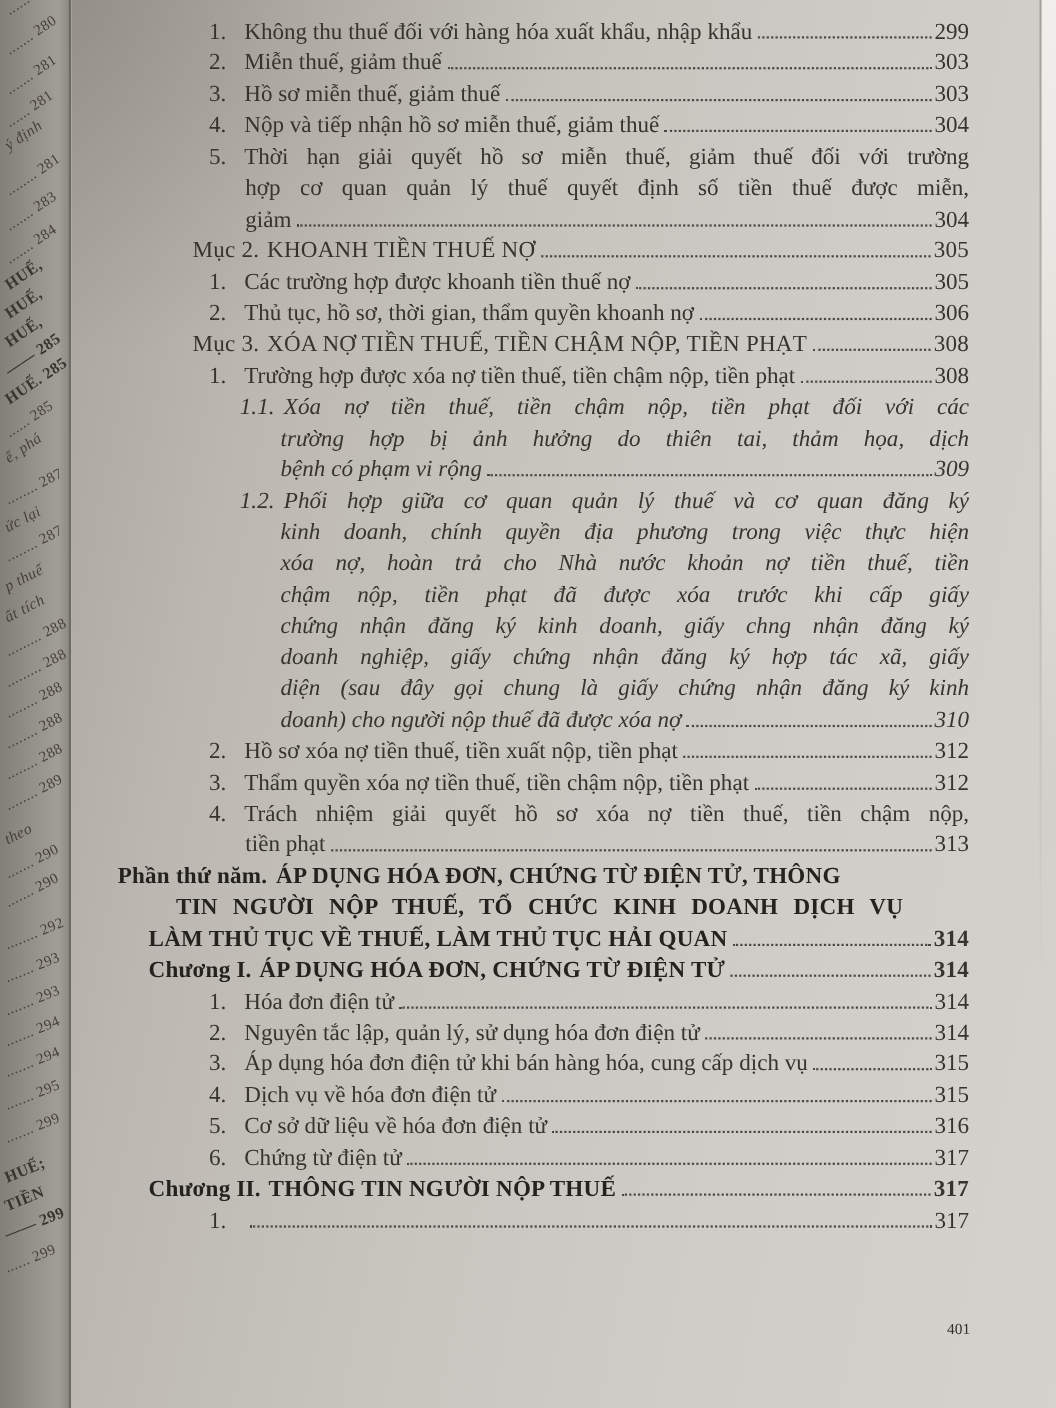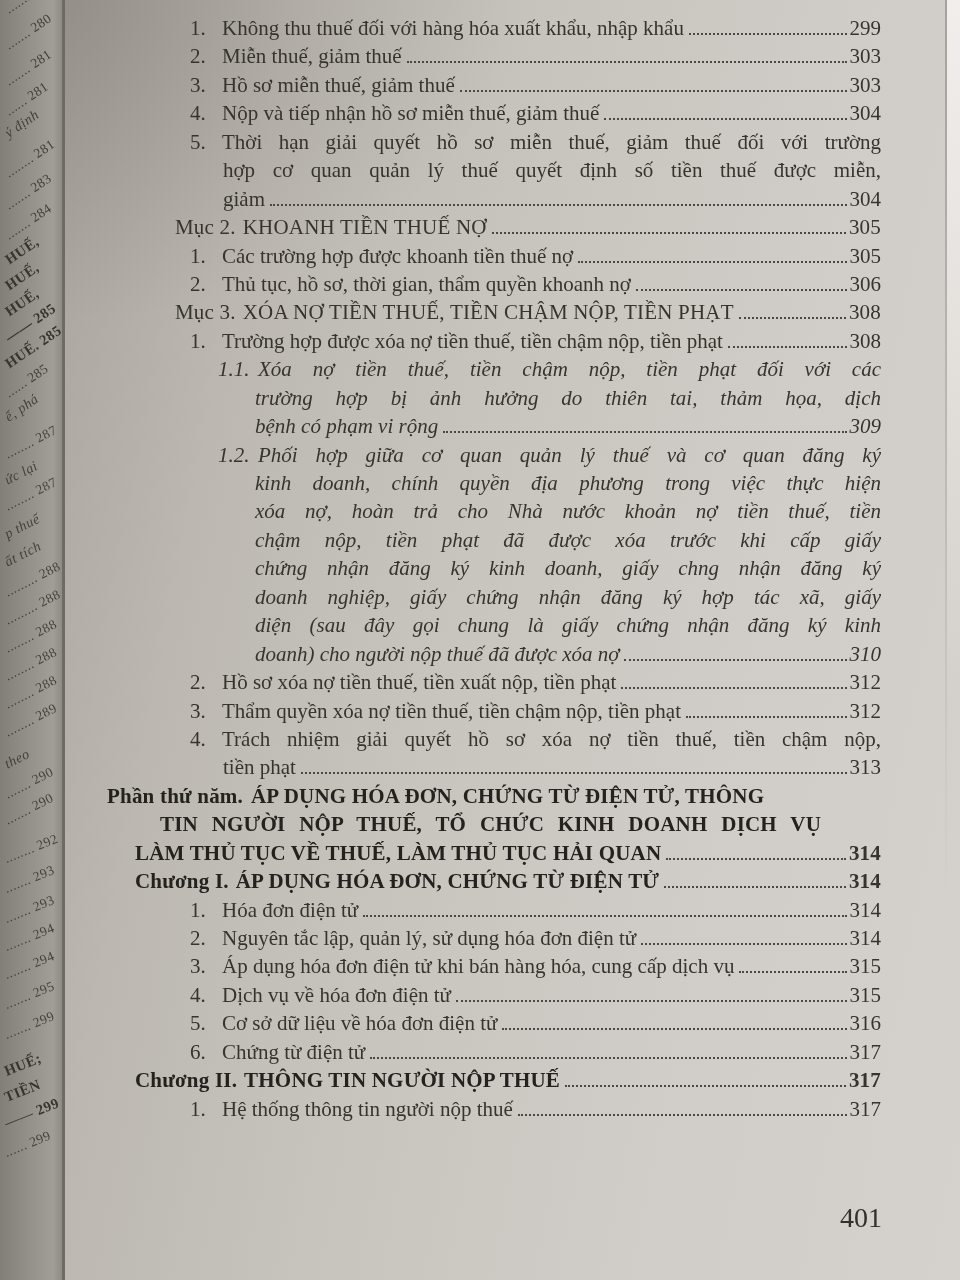--- a/index.html
+++ b/index.html
@@ -64,21 +64,21 @@
   .entry.chapter .label{margin-right:7px;}
 
   .entry.part .line{font-weight:bold;color:#24221e;letter-spacing:.2px;}
   .entry.part .line.first{padding-left:39px;}
   .entry.part .label{margin-right:8px;}
   .entry.part .line.center .text{flex:1 1 auto;padding:0 60px 0 92px;text-align:justify;text-align-last:justify;}
   .entry.part .line.last{padding-left:67px;}
 
   .line.just .text{flex:1 1 auto;text-align:justify;text-align-last:justify;}
 
-  .folio{position:absolute;right:78px;top:1202px;font-size:28px;color:#33302a;}
+  .folio{position:absolute;right:78px;top:1202px;font-size:14px;color:#33302a;}
 </style>
 </head>
 <body>
 
 <div class="photo">
   <div class="spine-strip" id="spine">
       <span class="frag num" style="top: 4px; transform: rotate(-34deg);">........ 279</span>
       <span class="frag num" style="top: 40px; transform: rotate(-34deg);">....... 280</span>
       <span class="frag num" style="top: 76px; transform: rotate(-34deg);">....... 281</span>
       <span class="frag num" style="top: 106px; transform: rotate(-34deg);">...... 281</span>
@@ -351,21 +351,20 @@
           <div class="line first last">
             <span class="label">Chương II.</span>
             <span class="text">THÔNG TIN NGƯỜI NỘP THUẾ</span>
             <span class="dots"></span>
             <span class="pageno">317</span>
           </div>
         </div>
         <div class="entry item">
           <div class="line first last">
             <span class="label">1.</span>
-            <span class="text">Hệ thống thông tin người nộp thuế</span>
             <span class="dots"></span>
             <span class="pageno">317</span>
           </div>
         </div>
       </div>
     <div class="folio">401</div>
     <div class="right-seam"></div>
     <div class="right-edge"></div>
   </div>
 </div>

